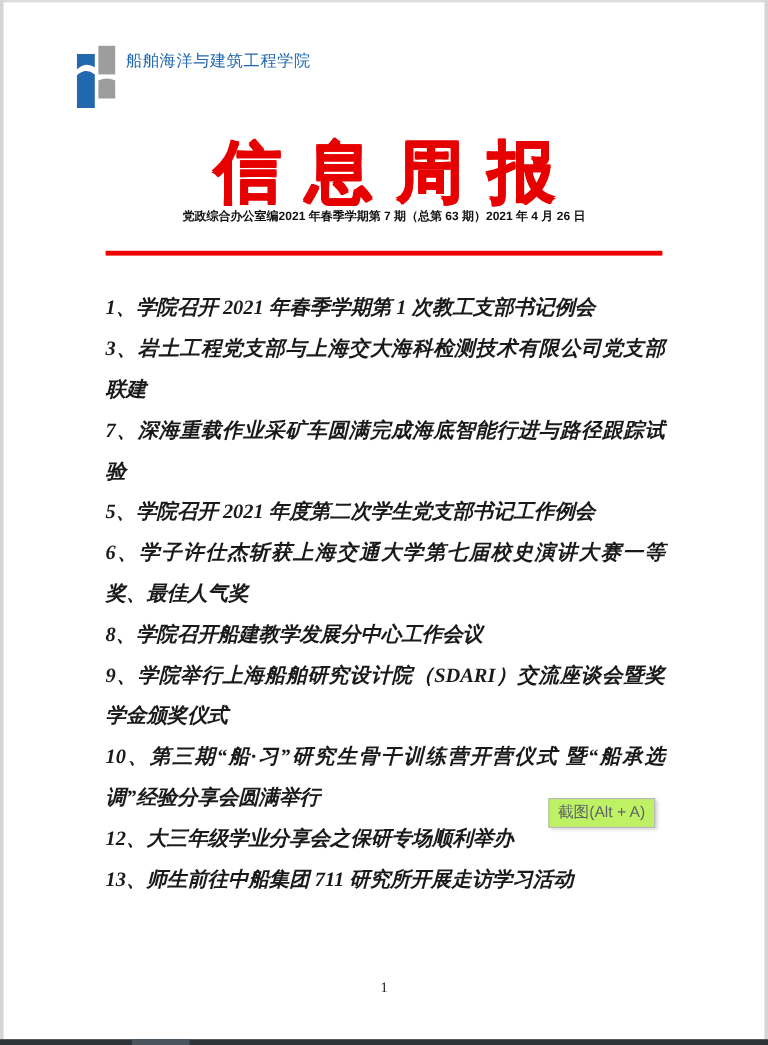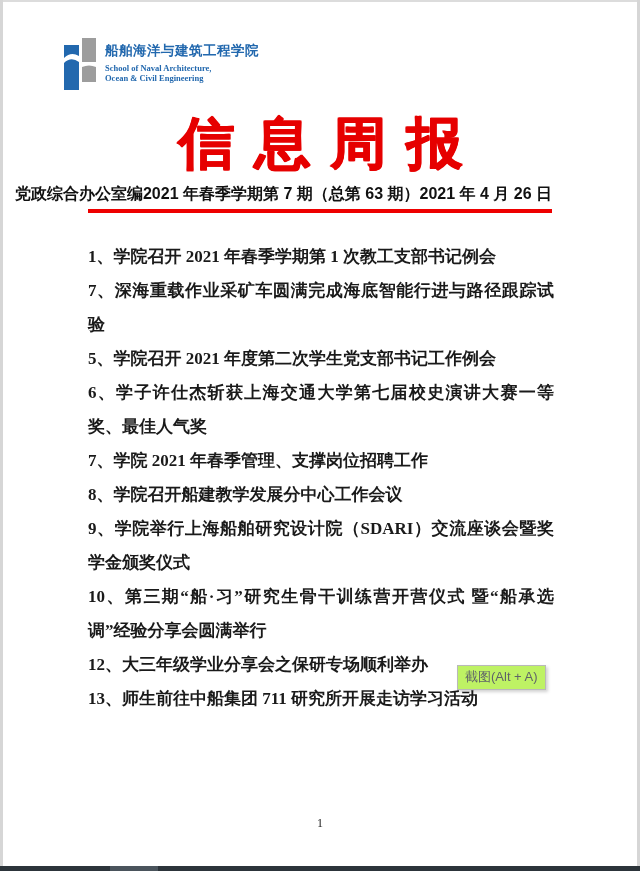--- a/index.html
+++ b/index.html
@@ -17,61 +17,61 @@
   .edge-left   { position: absolute; top: 0; left: 0; bottom: 5px; width: 3px; background: #d6d6d6; }
   .edge-right  { position: absolute; top: 0; right: 0; bottom: 5px; width: 3px; background: #d6d6d6; }
   .bottom-bar  { position: absolute; left: 0; right: 0; bottom: 0; height: 5px; background: #2c343a; }
   .bottom-bar .scroll-thumb { position: absolute; left: 110px; top: 0; width: 48px; height: 5px; background: #4a545c; }
 
   
   .logo-wrap { position: absolute; top: 38px; left: 64px; display: flex; align-items: flex-start; }
   .logo-mark { width: 33px; height: 52px; margin-right: 8px; }
   .logo-text { padding-top: 4px; }
   .logo-cn {
-    color: #2268ae; font-size: 13.5px; font-weight: bold; letter-spacing: 0.5px;
+    color: #2268ae; font-size: 13.5px; font-weight: normal; letter-spacing: 0.5px;
     font-family: "Liberation Sans", sans-serif;
     text-align: center;
   }
   .logo-en {
     color: #2268ae; font-size: 8.5px; line-height: 10px; margin-top: 3px; font-weight: bold;
     font-family: "Liberation Serif", serif;
   }
 
   
   .doc-title {
     position: absolute; top: 106px; left: 0; width: 640px;
     text-align: center;
     font-size: 56px; font-weight: 900;
     letter-spacing: 20px; padding-left: 20px;
     color: #e60000;
     font-family: Liberation Sans, sans-serif;
     text-shadow: 1px 0 0 #e60000, 0 1px 0 #e60000, 1px 1px 0 #e60000;
   }
   .meta-line {
-    position: absolute; top: 184px; left: 88px; width: 464px;
-    display: flex; justify-content: flex-end; align-items: baseline;
-    font-size: 16px; font-weight: 700; color: #111111;
+    position: absolute; top: 173px; left: 88px; width: 464px;
+    display: flex; justify-content: center; align-items: baseline;
+    font-size: 10px; font-weight: 700; color: #111111;
     font-family: "Liberation Sans", sans-serif;
     white-space: nowrap;
   }
   .red-rule {
     position: absolute; top: 209px; left: 88px; width: 464px; height: 4px;
     background: #ee0000;
   }
 
   
   .bulletin-list {
     position: absolute; top: 240px; left: 88px; width: 466px;
     font-family: "Liberation Serif", serif;
     font-size: 17px; font-weight: bold; color: #1a1a1a;
     line-height: 34px;
     text-align: justify;
     text-justify: inter-ideograph;
   }
-  .bulletin-list p { margin: 0; }
+  .bulletin-list p { margin: 0; font-style: italic; }
 
   
   .tooltip {
     position: absolute; left: 457px; top: 665px;
     background: #bef264;
     border: 1px solid #b9b9b9;
     box-shadow: 2px 2px 3px rgba(0,0,0,0.18);
     color: #5f6368;
     font-size: 13px;
     padding: 2px 7px 3px 7px;
@@ -100,42 +100,38 @@
 
   <div class="logo-wrap">
     <svg class="logo-mark" viewBox="0 0 33 52" xmlns="http://www.w3.org/2000/svg">
       <path d="M0,7 h15 v11 q-8,-5 -15,2 z" fill="#2268ae"></path>
       <path d="M0,25 q7,-7 15,-1 v28 h-15 z" fill="#2268ae"></path>
       <rect x="18" y="0" width="14" height="24" fill="#9d9d9d"></rect>
       <path d="M18,29 q7,-3 14,0 v15 h-14 z" fill="#9d9d9d"></path>
     </svg>
     <div class="logo-text">
       <div class="logo-cn">船舶海洋与建筑工程学院</div>
-      <div class="logo-en">
-        <div>School of Naval Architecture,</div>
-        <div>Ocean &amp; Civil Engineering</div>
-      </div>
     </div>
   </div>
 
   <div class="doc-title">信息周报</div>
 
   <div class="meta-line">
     <span>党政综合办公室编</span>
     <span>2021 年春季学期第 7 期（总第 63 期）</span>
     <span>2021 年 4 月 26 日</span>
   </div>
   <div class="red-rule"></div>
 
   <div class="bulletin-list">
     <p>1、学院召开 2021 年春季学期第 1 次教工支部书记例会</p>
+    <p>3、岩土工程党支部与上海交大海科检测技术有限公司党支部联建</p>
     <p>7、深海重载作业采矿车圆满完成海底智能行进与路径跟踪试验</p>
     <p>5、学院召开 2021 年度第二次学生党支部书记工作例会</p>
     <p>6、学子许仕杰斩获上海交通大学第七届校史演讲大赛一等奖、最佳人气奖</p>
-    <p>7、学院 2021 年春季管理、支撑岗位招聘工作</p>
     <p>8、学院召开船建教学发展分中心工作会议</p>
     <p>9、学院举行上海船舶研究设计院（SDARI）交流座谈会暨奖学金颁奖仪式</p>
     <p>10、第三期“船·习”研究生骨干训练营开营仪式 暨“船承选调”经验分享会圆满举行</p>
     <p>12、大三年级学业分享会之保研专场顺利举办</p>
     <p>13、师生前往中船集团 711 研究所开展走访学习活动</p>
   </div>
 
   <div class="tooltip">截图(Alt + A)</div>
 
   <div class="page-number">1</div>

